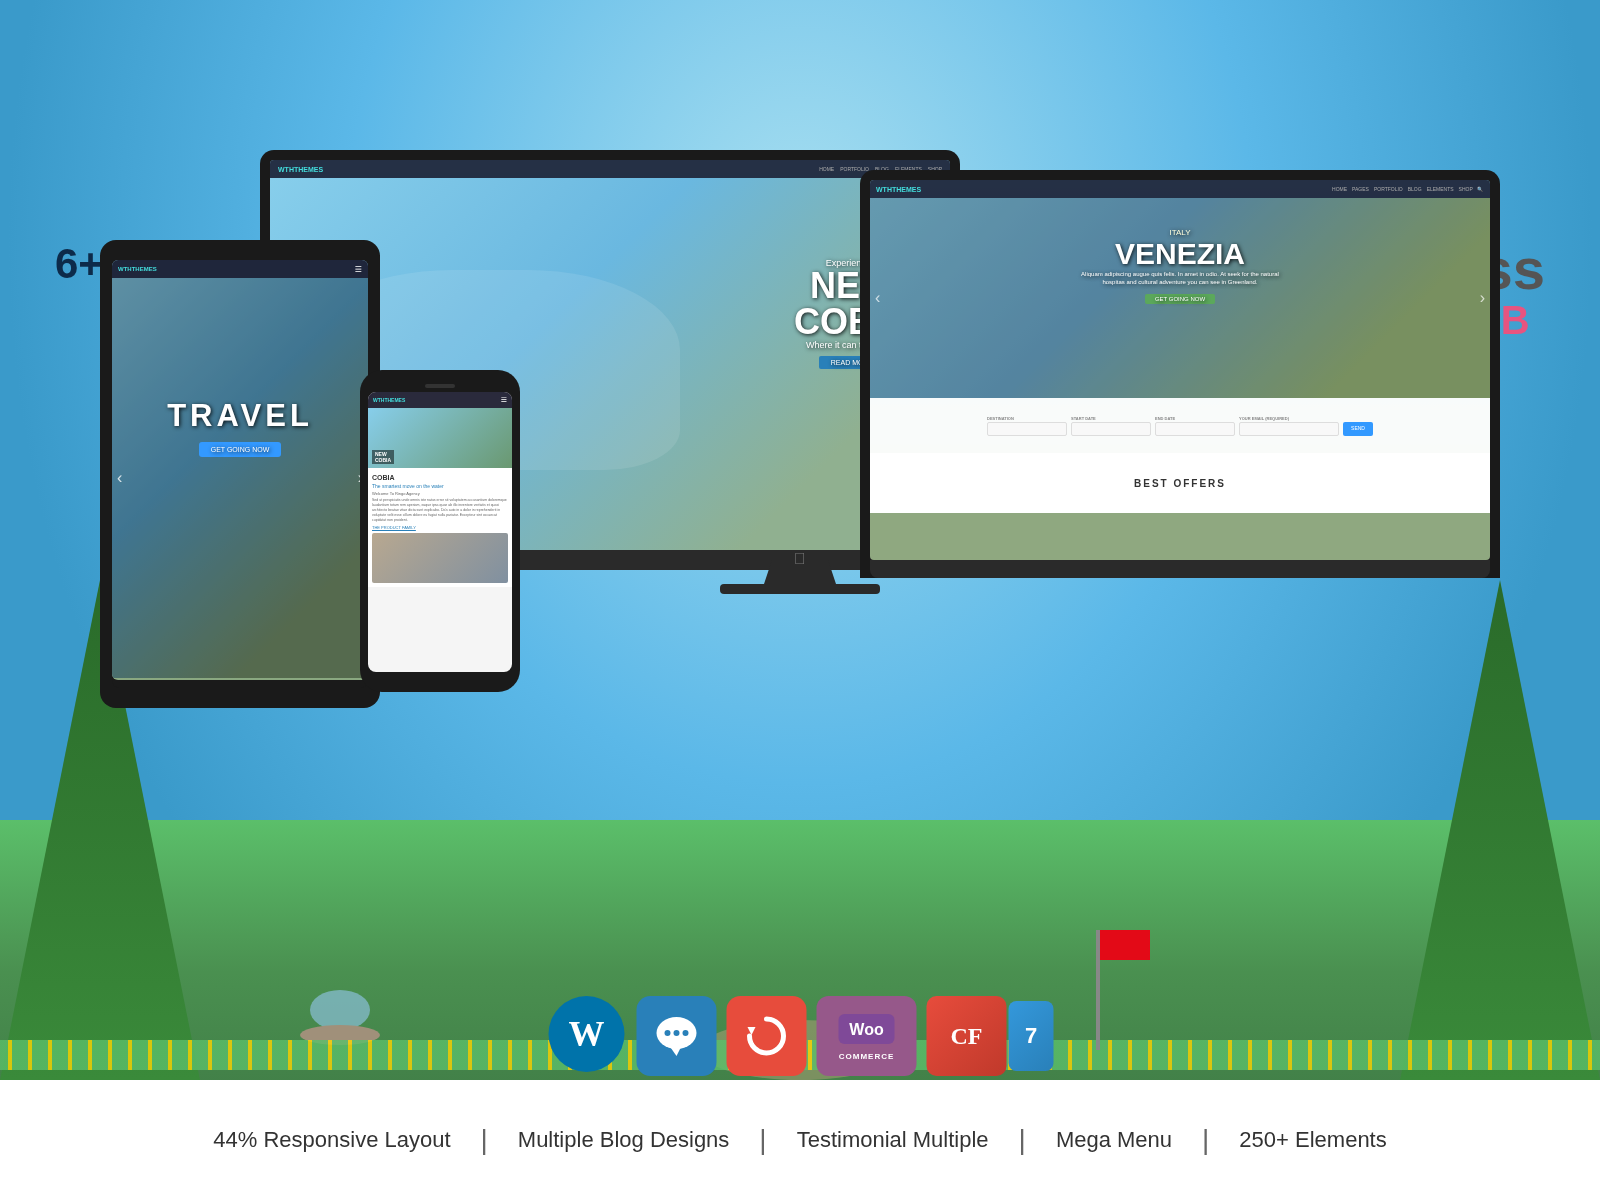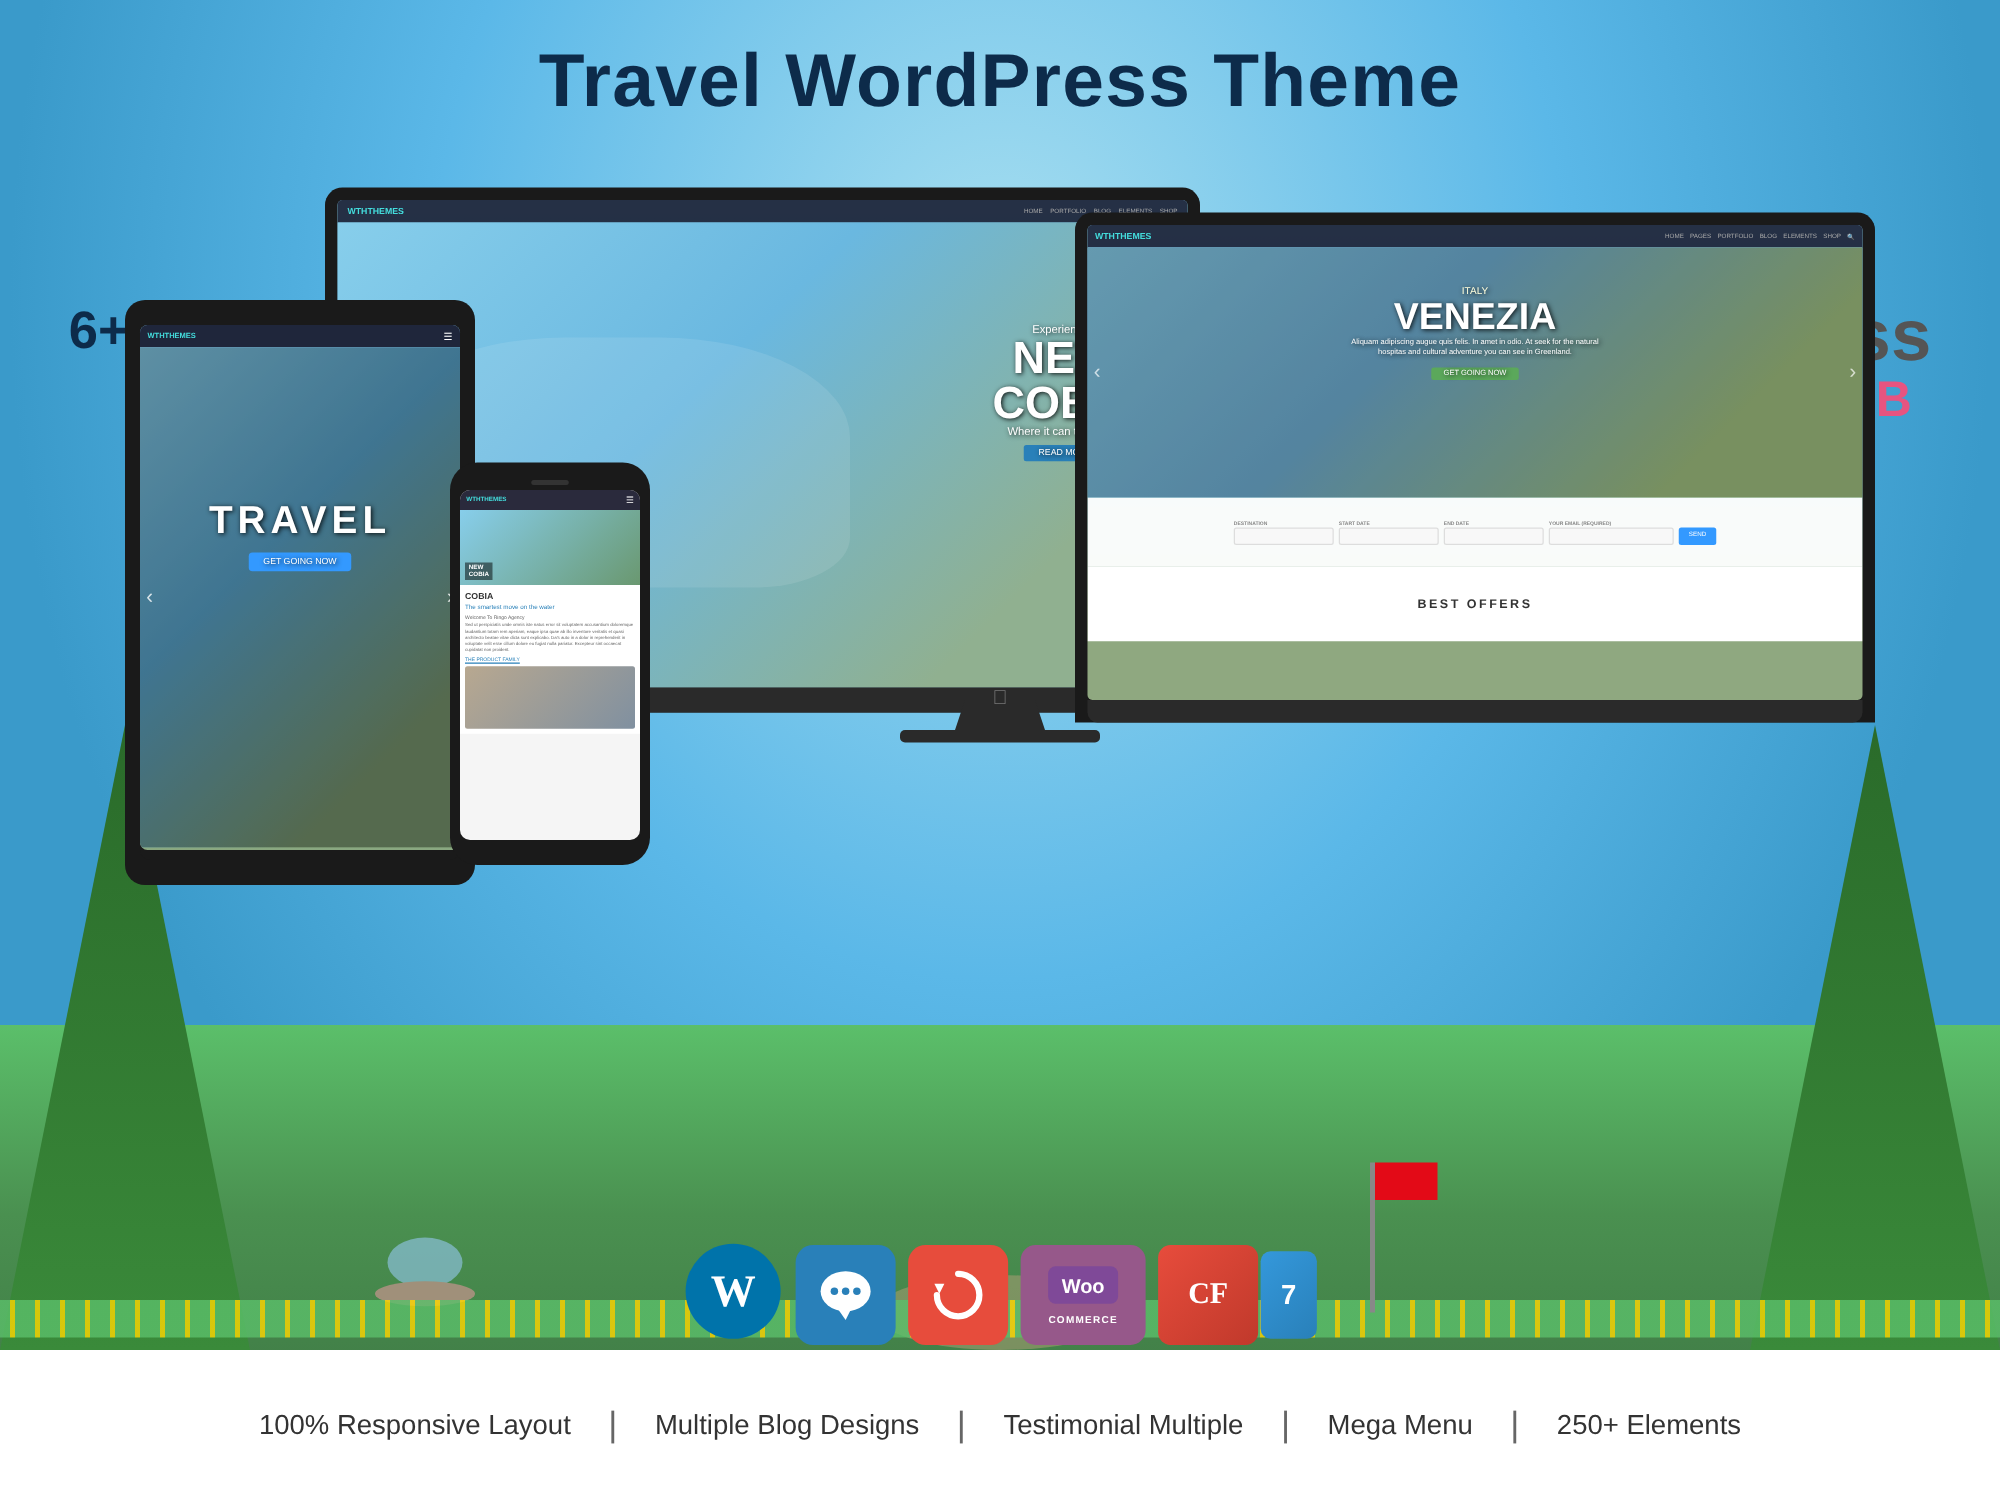--- a/index.html
+++ b/index.html
@@ -663,21 +663,20 @@
 
 <div class="flag-pole">
   <div class="flag-red"></div>
 </div>
 
 <div class="tree-left"></div>
 <div class="tree-right"></div>
 
 <div class="content">
 
-  <h1 class="main-title">Travel WordPress Theme</h1>
 
   <div class="demos-badge">6+ Demos</div>
 
   <div class="wp-brand">
     <div class="wp-text">
       <span class="wp-word">Word</span><span class="press-word">Press</span>
     </div>
     <div class="themes-line">
       <span class="themes-word">THEMES</span><span class="hub-word">HUB</span>
     </div>
@@ -866,21 +865,21 @@
     </div>
     <div style="width:45px;height:70px;background:linear-gradient(135deg,#3498DB,#2980B9);border-radius:8px;display:flex;align-items:center;justify-content:center;margin-left:2px;">
       <span style="font-size:22px;font-weight:900;color:white;">7</span>
     </div>
   </div>
 </div>
 
 <div class="bottom-bar">
   <div class="features-bar">
     <div class="feature-item">
-      <span>100% Responsive Layout</span>
+      <span>44% Responsive Layout</span>
     </div>
     <div class="feature-separator">|</div>
     <div class="feature-item">
       <span>Multiple Blog Designs</span>
     </div>
     <div class="feature-separator">|</div>
     <div class="feature-item">
       <span>Testimonial Multiple</span>
     </div>
     <div class="feature-separator">|</div>

